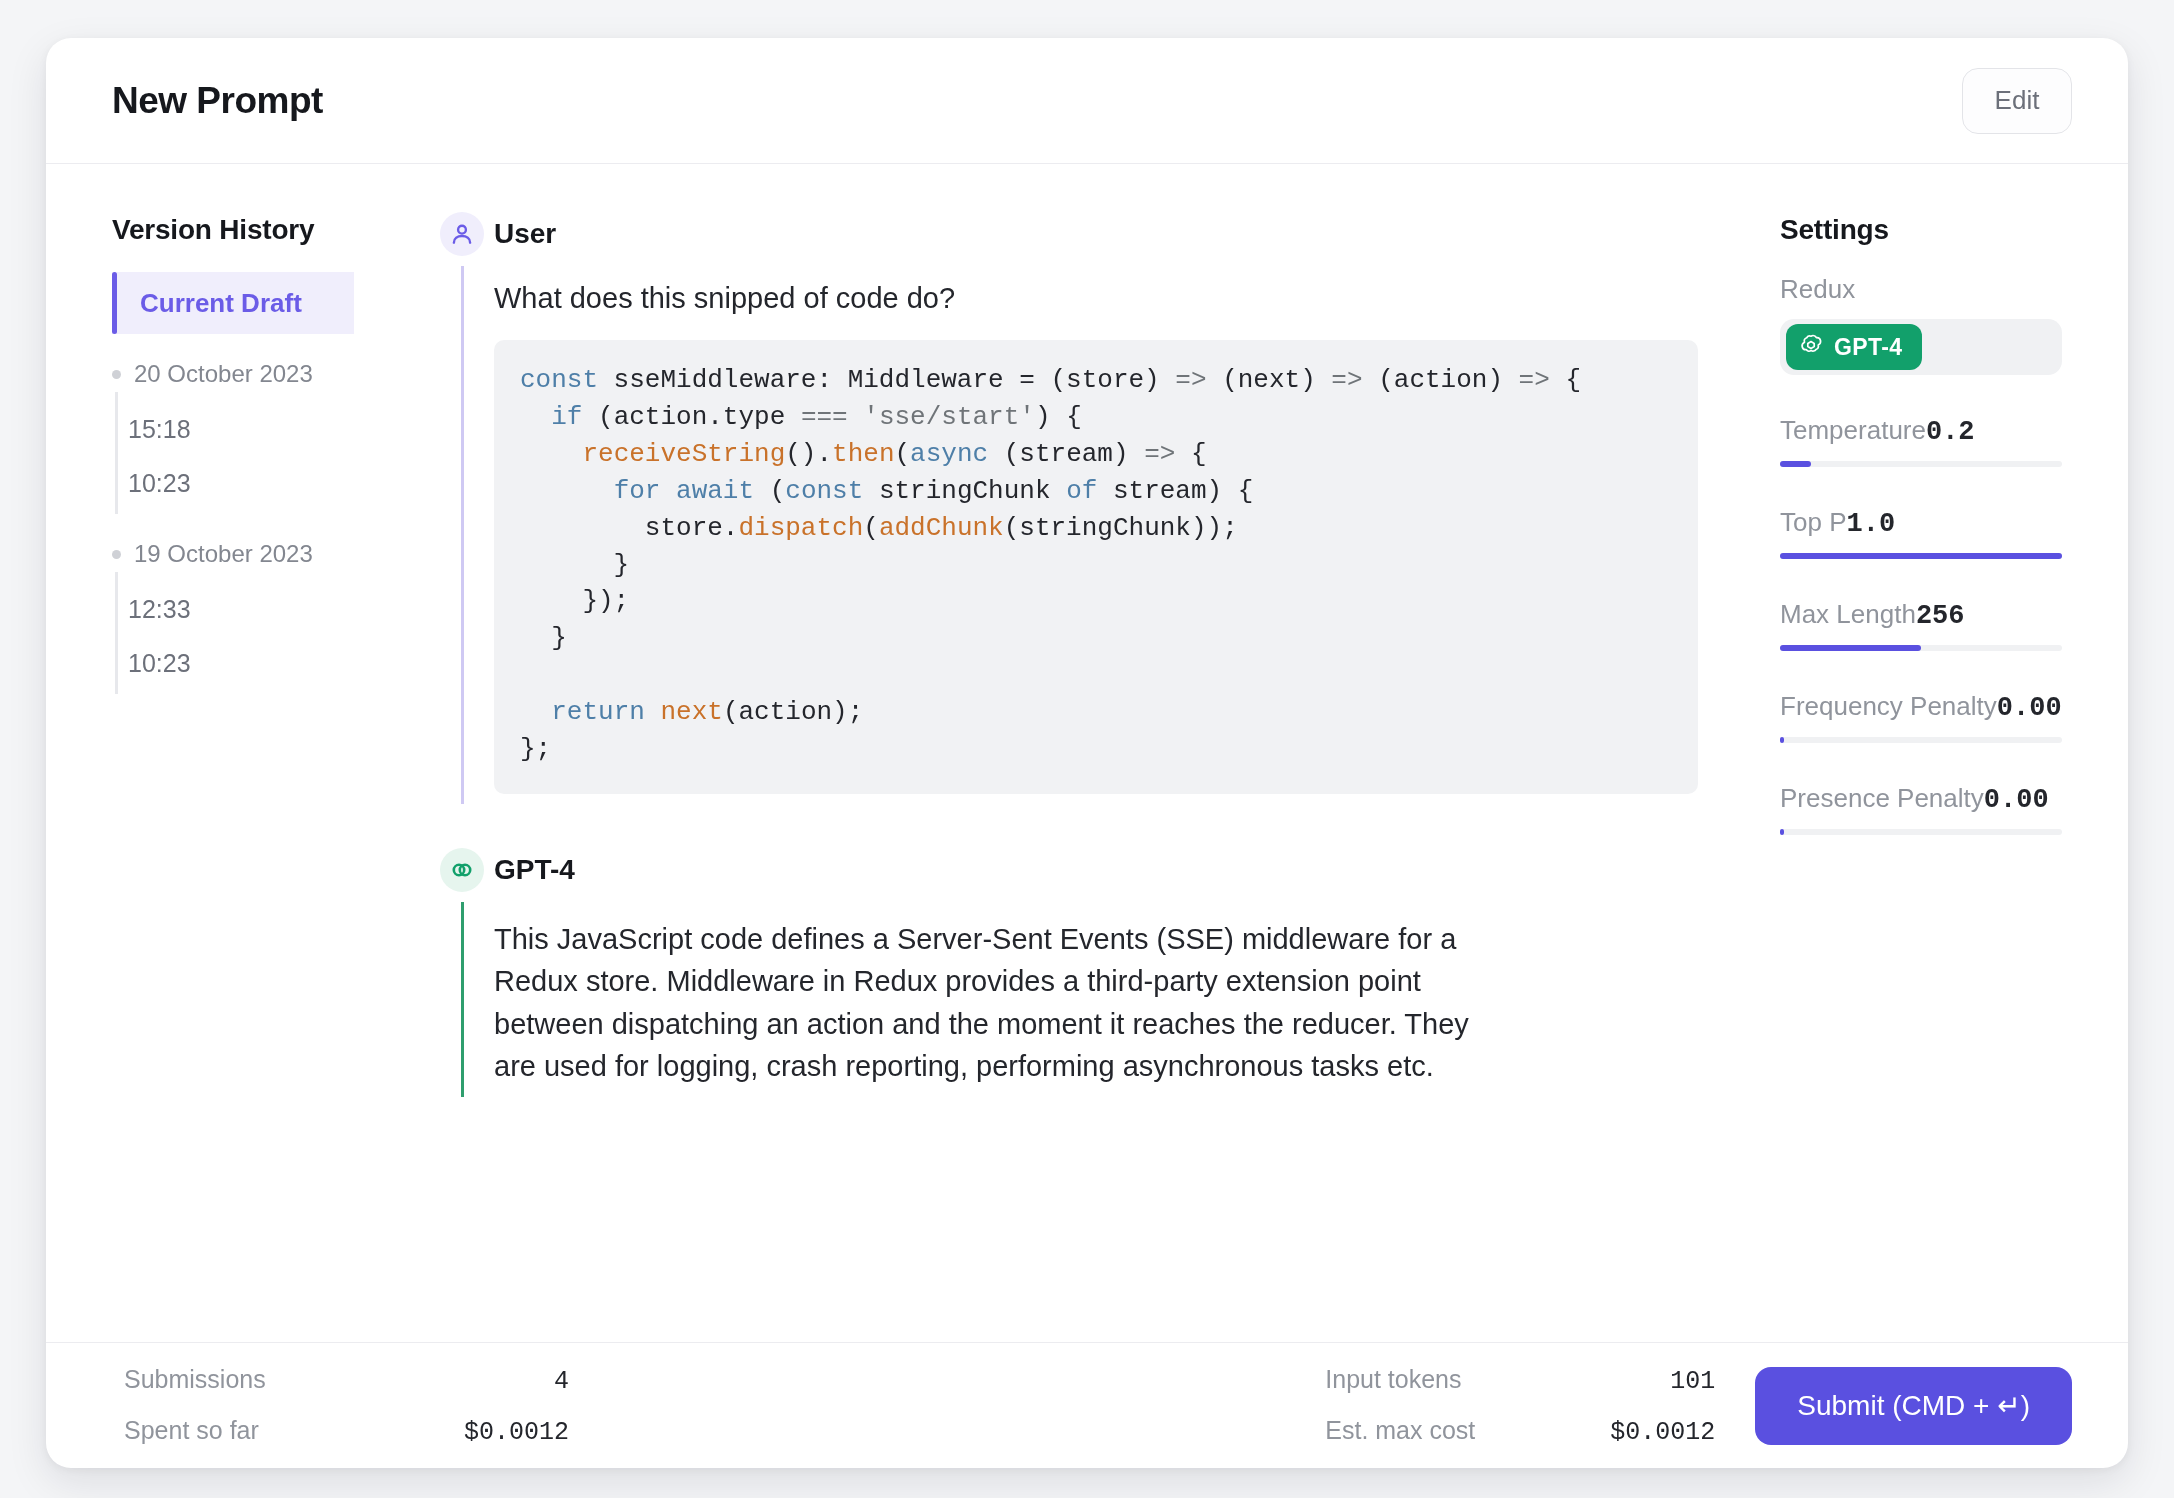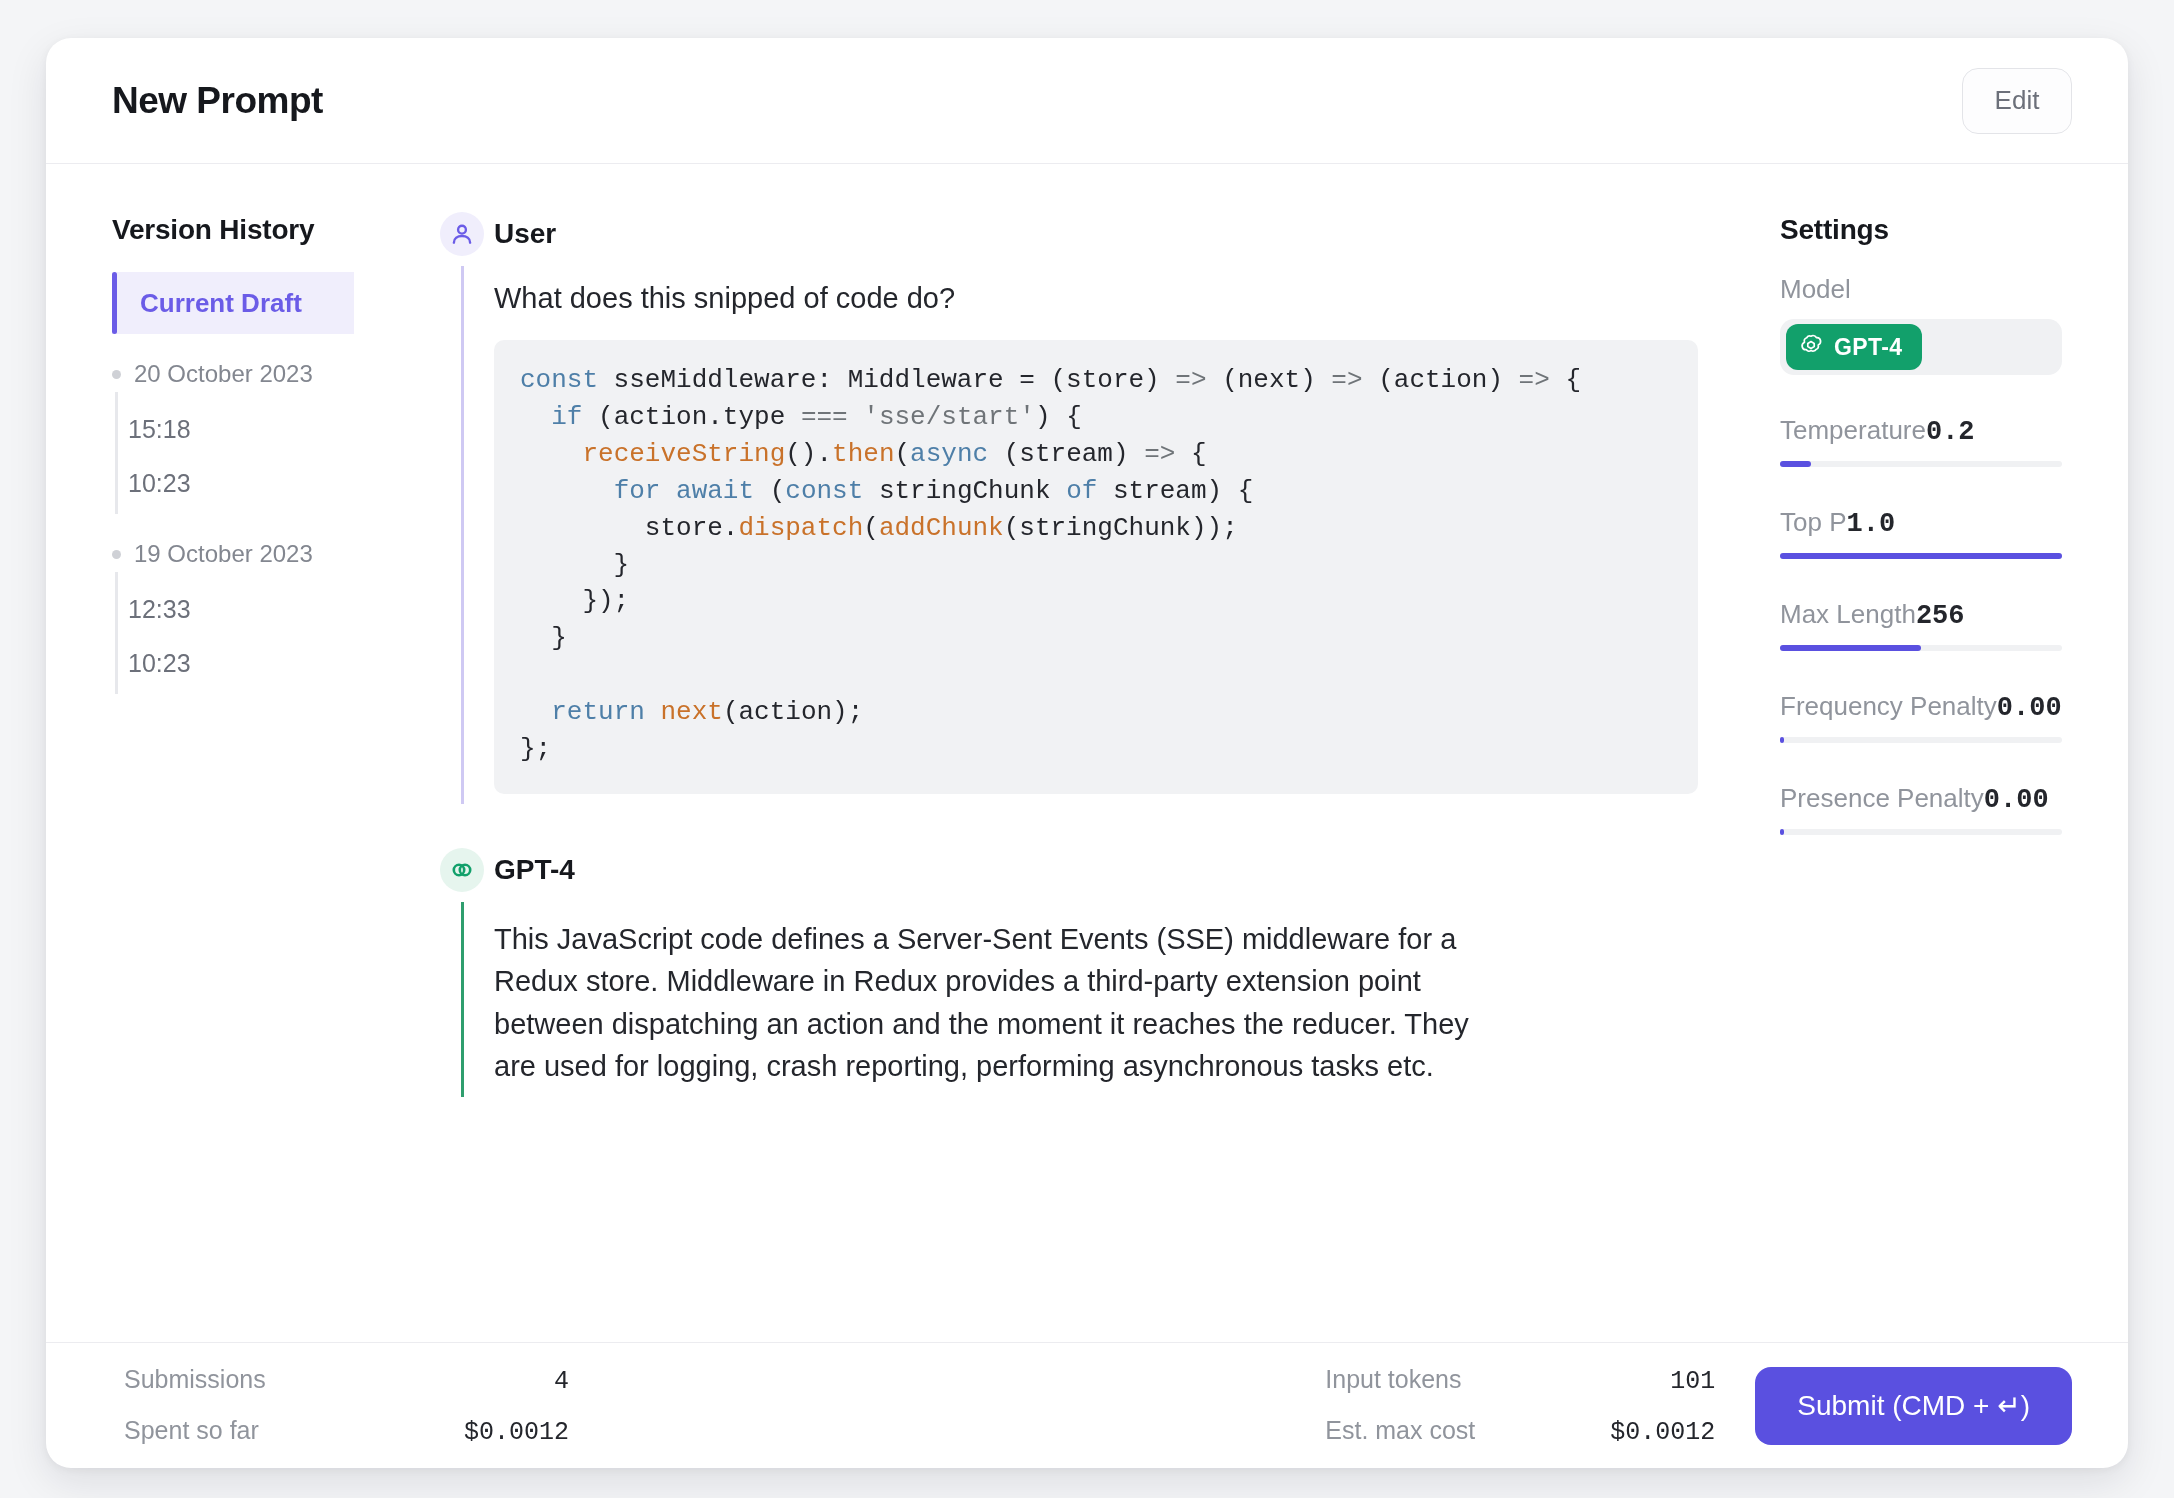--- a/index.html
+++ b/index.html
@@ -251,21 +251,21 @@
             <div class="msg-author">GPT-4</div>
             <div class="answer">This JavaScript code defines a Server-Sent Events (SSE) middleware for a Redux store. Middleware in Redux provides a third-party extension point between dispatching an action and the moment it reaches the reducer. They are used for logging, crash reporting, performing asynchronous tasks etc.</div>
           </div>
         </div>
 
       </div>
 
       <div class="settings">
         <div class="settings-title">Settings</div>
 
-        <div class="field-label">Model</div>
+        <div class="field-label">Redux</div>
         <div class="model-track">
           <div class="model-pill">
             <span>
               <svg width="24" height="24" viewBox="0 0 24 24" fill="none" stroke="#ffffff" stroke-width="1.7" stroke-linejoin="round">
                 <path d="M12 3.2c1.9-1.1 4.3-.5 5.4 1.4 1.9-.2 3.7 1 4.1 2.9.4 1.9-.6 3.7-2.3 4.5.5 1.8-.4 3.8-2.2 4.5-1.1 1.6-3.3 2-4.9 1-1.6 1.1-3.8.7-4.9-.9-1.9.2-3.6-1.1-4-2.9-.4-1.9.6-3.7 2.3-4.5C4.9 7.4 5.9 5.4 7.7 4.7 8.6 3.3 10.4 2.7 12 3.2z"></path>
                 <path d="M12 8.6l3.2 1.8v3.2L12 15.4l-3.2-1.8v-3.2z"></path>
               </svg>
             </span>
             <span class="model-pill-label">GPT-4</span>
           </div>

